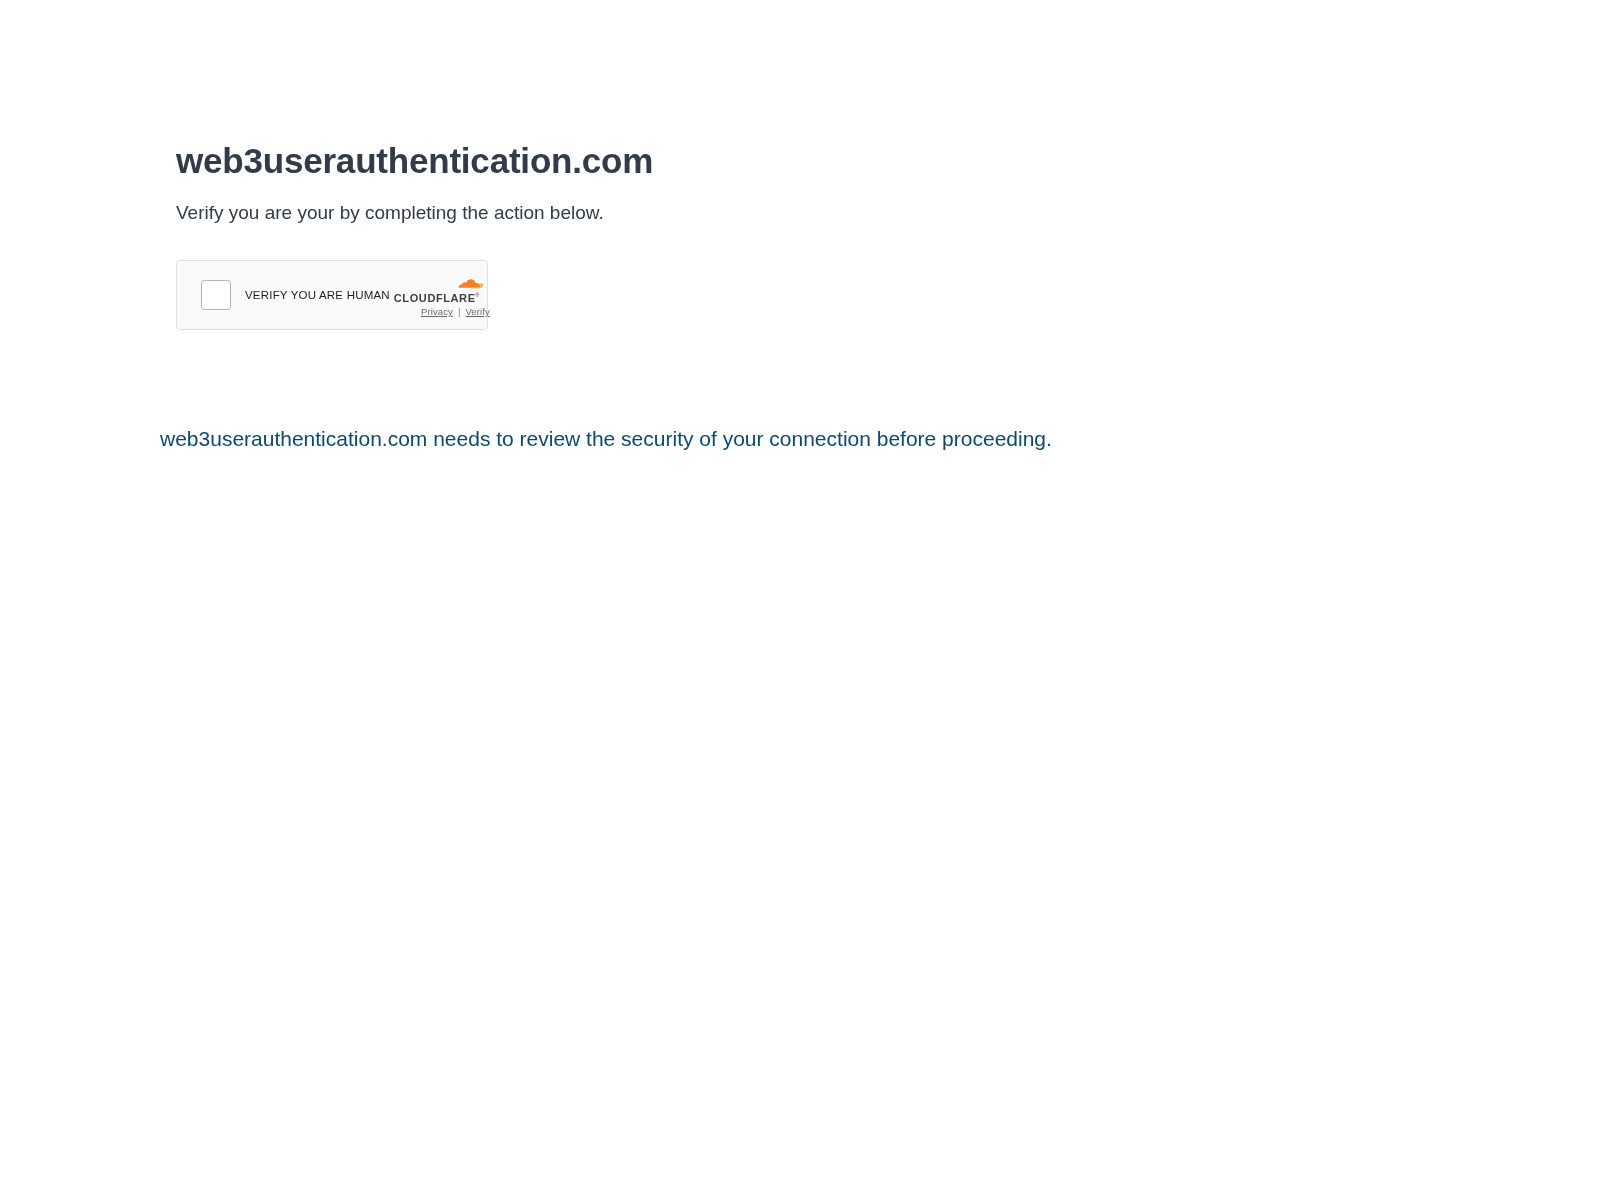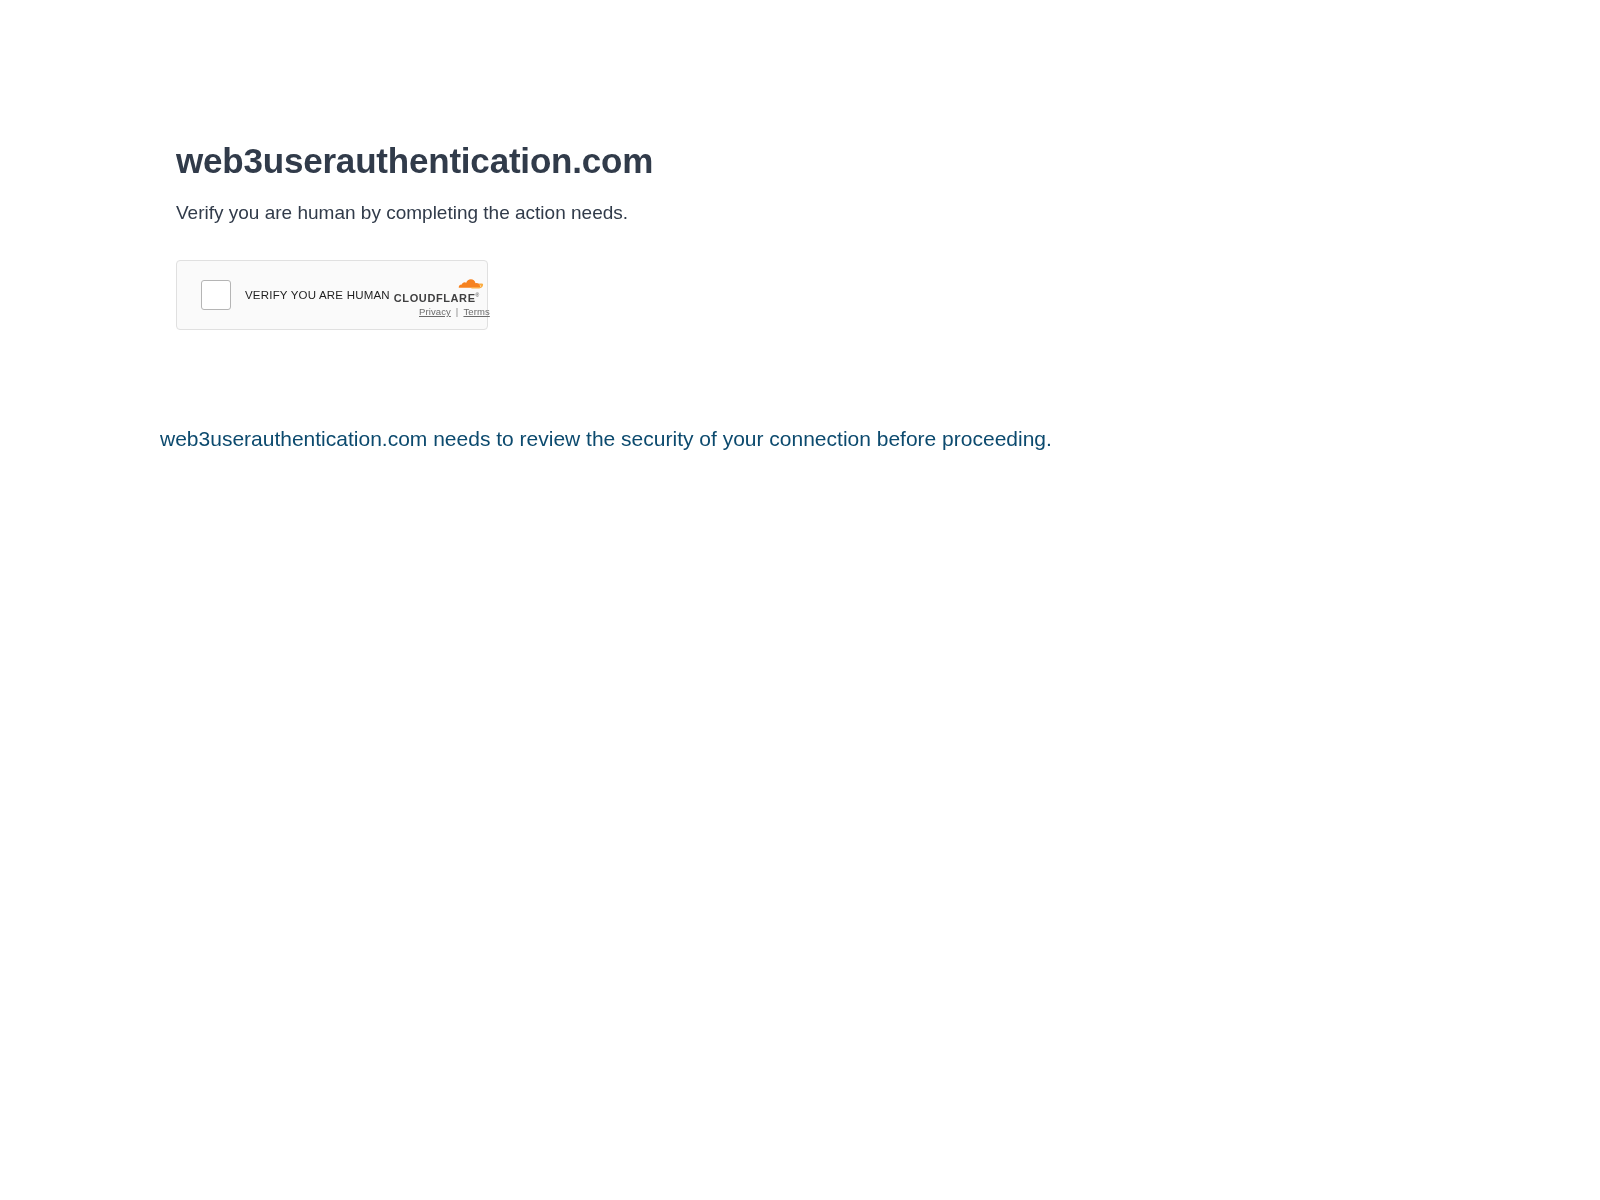--- a/index.html
+++ b/index.html
@@ -151,40 +151,40 @@
 </style>
 </head>
 <body>
 
 <div class="page">
 
   <div class="content">
 
     <h1 class="site-title">web3userauthentication.com</h1>
 
-    <p class="subtitle">Verify you are human by completing the action needs.</p>
+    <p class="subtitle">Verify you are your by completing the action below.</p>
 
     <div class="turnstile">
 
       <div class="ts-checkbox"></div>
 
       <div class="ts-label">VERIFY YOU ARE HUMAN</div>
 
       <div class="ts-brand">
 
         <div class="cf-logo">
           <svg class="cf-cloud" viewBox="0 0 80 30">
             <path d="M56.5 12.2c-0.5 0-1 0.05-1.5 0.15C54.1 7.9 50.3 4.6 45.7 4.6c-4.3 0-8 2.9-9.2 6.9c-0.9-0.6-2-1-3.2-1c-2.7 0-5 1.9-5.6 4.4c-0.3-0.05-0.6-0.08-0.9-0.08c-2.9 0-5.3 2.4-5.3 5.3c0 0.5 0.07 1 0.2 1.45h41.3c0.9-1.05 1.5-2.4 1.5-3.9C64.5 14.6 61 12.2 56.5 12.2z" fill="#f6821f"></path>
             <path d="M63.2 13.2c-0.2 0-0.4 0.01-0.6 0.03c-0.1 0-0.2 0.08-0.25 0.2l-0.8 2.9c-0.07 0.25 0.07 0.48 0.33 0.48h3.4c0.25 0 0.45 0.08 0.6 0.24c0.15 0.17 0.2 0.4 0.15 0.63c-0.35 1.7-1.85 2.95-3.6 2.95H47.6c-0.2 0-0.37 0.13-0.43 0.32l-0.4 1.45c-0.05 0.2 0.08 0.38 0.28 0.38h15.5c3.6 0 6.8-2.5 7.55-6.05c0.08-0.35 0.1-0.7 0.1-1.05C70.2 12.5 67.1 13.2 63.2 13.2z" fill="#fbad41"></path>
           </svg>
           <div class="cf-wordmark"><span>CLOUDFLARE</span><span class="cf-tm">®</span></div>
         </div>
 
         <div class="ts-links">
-          <a href="#">Privacy</a><span class="sep">|</span><a href="#">Terms</a>
+          <a href="#">Privacy</a><span class="sep">|</span><a href="#">Verify</a>
         </div>
 
       </div>
     </div>
 
   </div>
 
   <div class="review-text">web3userauthentication.com needs to review the security of your connection before proceeding.</div>
 
 </div>

